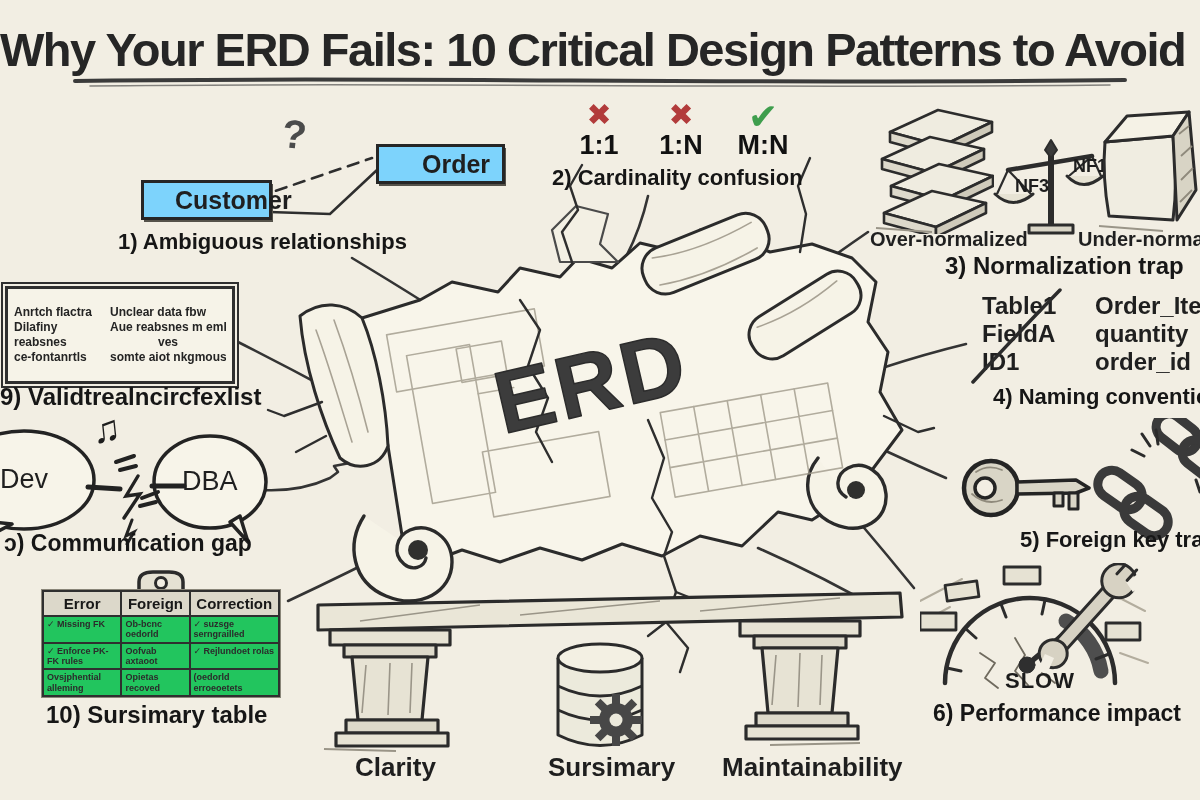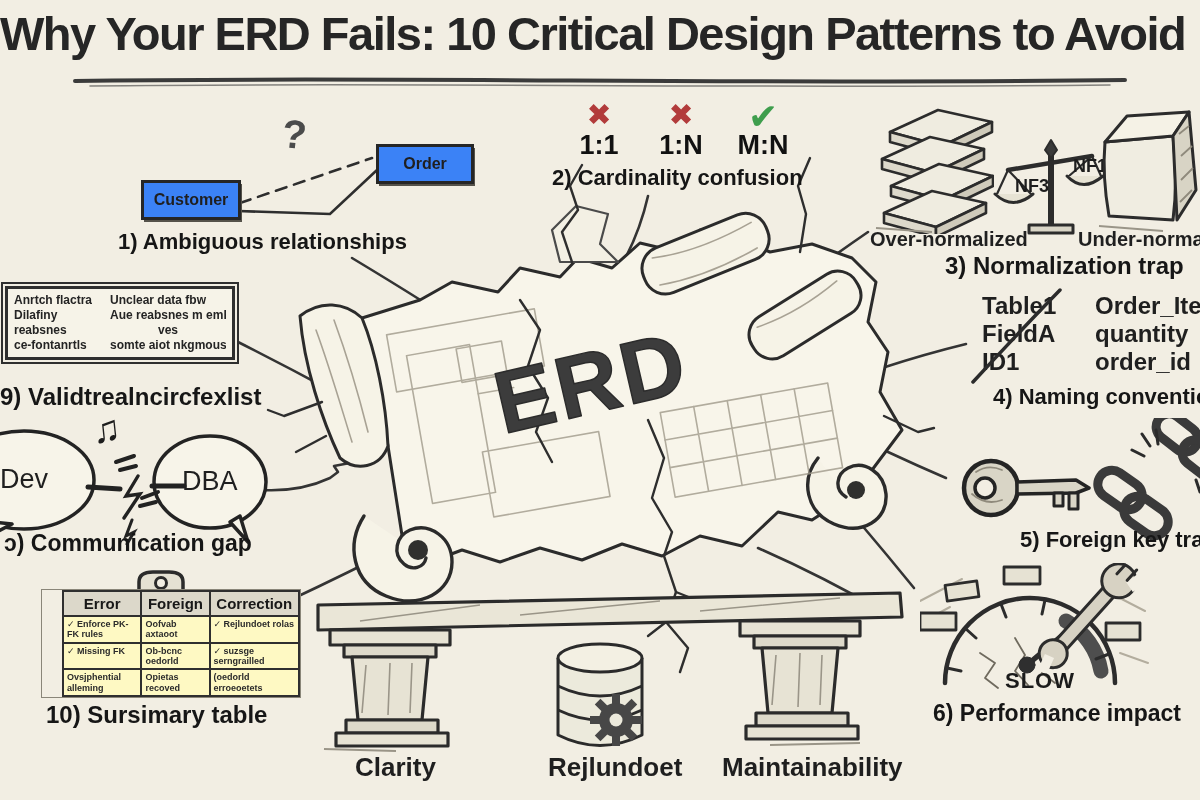--- a/index.html
+++ b/index.html
@@ -6,47 +6,47 @@
   .canvas{
     position:relative;width:1200px;height:800px;overflow:hidden;
     background:#f2eee3;
     font-family:"Liberation Sans","DejaVu Sans",sans-serif;
     color:#1f1f1f;
   }
   .abs{position:absolute;}
   .z2{z-index:2;}
   svg{display:block;}
   .title{
-    left:0;top:6px;width:1001px;text-align:center;white-space:nowrap;
+    left:0;top:22px;width:1001px;text-align:center;white-space:nowrap;
     font-size:47px;font-weight:700;letter-spacing:-1.5px;color:#262626;overflow:visible;
   }
   .sec-label{font-weight:700;font-size:22px;color:#161616;white-space:nowrap;}
   .entity-box{
-    border:3px solid #262626;background:#3b82f6;text-align:center;
-    font-weight:700;font-size:16px;line-height:34px;box-shadow:2px 3px 0 -1px #55524a;
+    border:3px solid #262626;background:#7dd3fc;text-align:center;
+    font-weight:700;font-size:25px;line-height:34px;box-shadow:2px 3px 0 -1px #55524a;padding-left:31px;
   }
   .qmark{font-size:40px;font-weight:700;color:#4b4b4b;transform:rotate(6deg);}
   .card-row{display:flex;gap:20px;align-items:flex-end;}
   .card-col{text-align:center;width:62px;}
   .mark{display:block;font-size:30px;line-height:30px;font-weight:700;}
   .mark-red{color:#b23b3b;}
   .mark-green{color:#3f9e4d;font-size:36px;}
   .ratio{display:block;font-size:27px;font-weight:700;color:#111;}
   .caption{font-weight:700;font-size:20px;white-space:nowrap;}
   .naming-col{font-weight:700;font-size:24px;line-height:28px;white-space:nowrap;}
   .vbox{
     width:212px;background:#f6f3e8;border:3px solid #2f2f2f;
     box-shadow:0 0 0 2px #f2eee3,0 0 0 4px #2f2f2f;
-    padding:5px 6px;display:grid;grid-template-columns:90px 1fr;column-gap:6px;row-gap:2px;
+    padding:17px 6px;display:grid;grid-template-columns:90px 1fr;column-gap:6px;row-gap:2px;
     font-size:12px;font-weight:700;line-height:1.08;color:#242424;
   }
   .vbox .c{white-space:nowrap;overflow:hidden;}
   .vbox .mid{text-align:center;}
   .bubble-label{font-weight:400;font-size:27px;}
-  .sum-table{border-collapse:collapse;background:#fef9c3;width:238px;margin-left:20px;}
+  .sum-table{border-collapse:collapse;background:#22c55e;width:238px;}
   .sum-table th{
     border:2.5px solid #2f2f2f;background:#dcd8ca;font-size:15px;font-weight:700;
     padding:3px 2px;color:#181818;
   }
   .sum-table td{
     border:2.5px solid #2f2f2f;font-size:9px;font-weight:700;line-height:1.15;
     padding:2px 3px;vertical-align:top;color:#2b2b2b;
   }
   .sum-wrap{box-shadow:0 0 0 1px #8a8679;}
   .pillar-label{font-weight:700;font-size:26px;white-space:nowrap;}
@@ -292,28 +292,28 @@
   </svg>
   <div class="abs z2 sum-wrap" style="left:42px;top:590px">
     <table class="sum-table">
       <tbody>
           <tr>
         <th>Error</th>
         <th>Foreign</th>
         <th>Correction</th>
       </tr>
       <tr>
+        <td>✓ Missing FK</td>
+        <td>Ob-bcnc oedorld</td>
+        <td>✓ suzsge serngrailled</td>
+      </tr>
+      <tr>
         <td>✓ Enforce PK-FK rules</td>
         <td>Oofvab axtaoot</td>
         <td>✓ Rejlundoet rolas</td>
-      </tr>
-      <tr>
-        <td>✓ Missing FK</td>
-        <td>Ob-bcnc oedorld</td>
-        <td>✓ suzsge serngrailled</td>
       </tr>
       <tr>
         <td>Ovsjphential alleming</td>
         <td>Opietas recoved</td>
         <td>(oedorld erroeoetets</td>
       </tr>
     </tbody>
       </table>
   </div>
   <div class="abs z2 sec-label" style="left:46px;top:701px;font-size:24px">10) Sursimary table</div>
@@ -355,21 +355,21 @@
         <rect x="-4" y="-26" width="8" height="10" transform="rotate(45)"></rect>
         <rect x="-4" y="16" width="8" height="10" transform="rotate(45)"></rect>
         <rect x="-26" y="-4" width="10" height="8" transform="rotate(45)"></rect>
         <rect x="16" y="-4" width="10" height="8" transform="rotate(45)"></rect>
         <circle cx="0" cy="0" r="17"></circle>
       </g>
       <circle cx="0" cy="0" r="6.5" fill="#eceadc"></circle>
     </g>
   </svg>
   <div class="abs z2 pillar-label" style="left:355px;top:752px">Clarity</div>
-  <div class="abs z2 pillar-label" style="left:548px;top:752px">Rejlundoet</div>
+  <div class="abs z2 pillar-label" style="left:548px;top:752px">Sursimary</div>
   <div class="abs z2 pillar-label" style="left:722px;top:752px">Maintainability</div>
 
   <svg class="abs z2" style="left:920px;top:563px" width="230" height="145" viewBox="0 0 230 145">
     <g fill="none" stroke="#2c2c2c" stroke-linecap="round" stroke-linejoin="round">
       <path d="M0,38 L42,16 M4,58 L30,44 M190,30 L225,48 M200,90 L228,100" stroke="#b3ad9e" stroke-width="2"></path>
       <path d="M25,120 A85,85 0 0 1 195,120" stroke-width="4.5"></path>
       <path d="M146,58 A72,72 0 0 1 181,108" stroke="#4e4e4e" stroke-width="15"></path>
       <path d="M41,108 L27,105 M56,75 L46,66 M86,54 L81,41 M122,51 L125,37 M155,66 L164,56 M176,96 L189,91" stroke-width="3"></path>
       <path d="M60,90 L75,100 65,115 78,125 M95,75 L105,92 95,108 108,122 M130,95 L122,110 135,120" stroke="#6f6a5e" stroke-width="1.8"></path>
       <g stroke-width="2.8">

